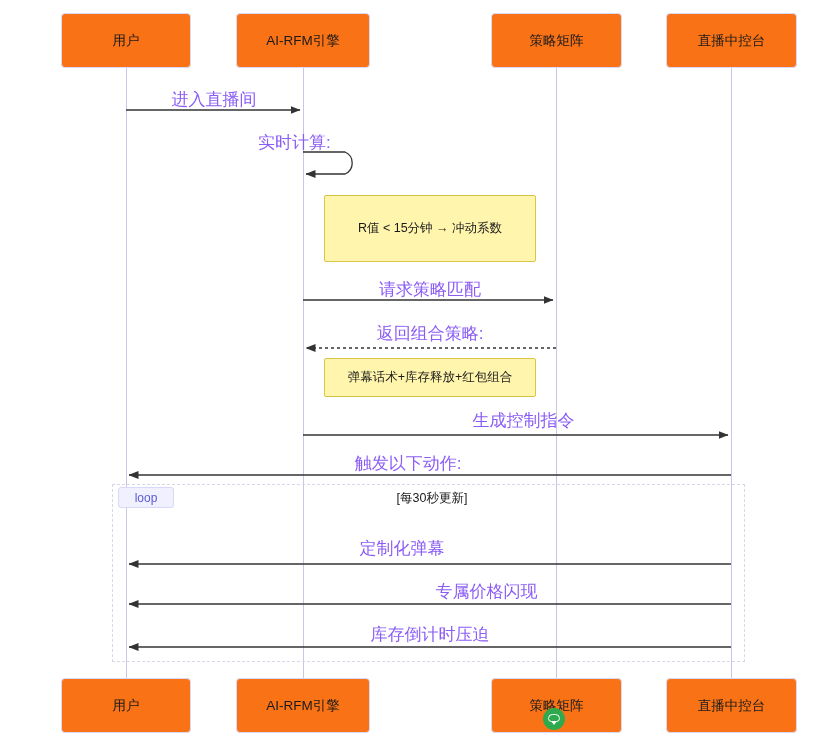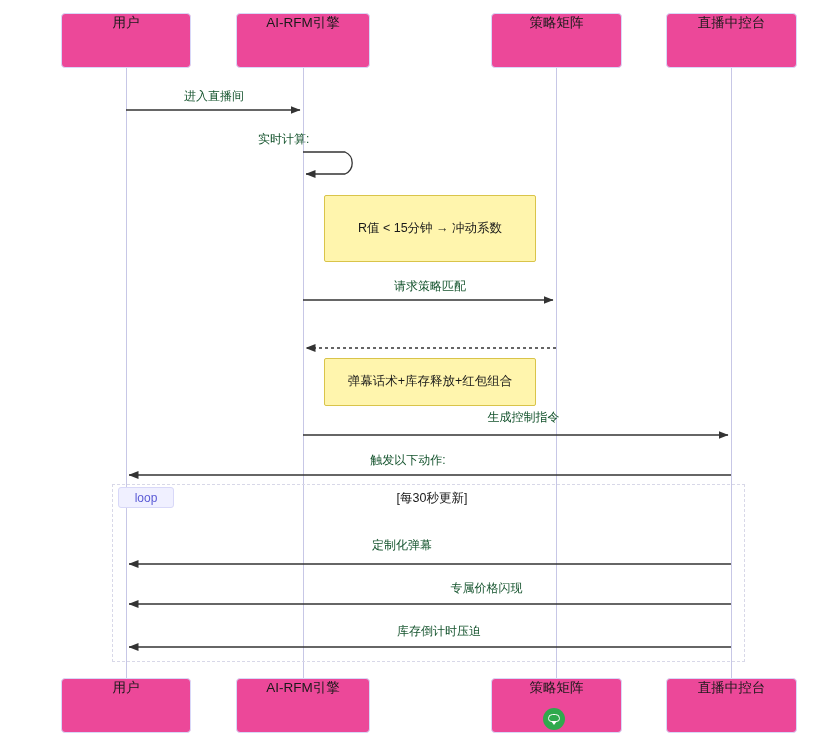--- a/index.html
+++ b/index.html
@@ -16,38 +16,38 @@
   }
   #diagram {
     position: absolute;
     left: 0; top: 0;
     width: 827px;
     height: 749px;
   }
   .actor-box {
     position: absolute;
     box-sizing: border-box;
-    background: #ec4899;
+    background: #f97316;
     border: 1px solid #d8d8f8;
     border-radius: 4px;
     display: flex;
-    align-items: flex-start;
+    align-items: center;
     justify-content: center;
     font-size: 13.5px;
     color: #1a1a1a;
   }
   .lifeline {
     position: absolute;
     width: 0;
     border-left: 1px solid #c7c7e6;
   }
   .msg-label {
     position: absolute;
-    font-size: 12px;
-    color: #14532d;
+    font-size: 17px;
+    color: #8b5cf6;
     white-space: nowrap;
     text-align: center;
   }
   .note-box {
     position: absolute;
     box-sizing: border-box;
     background: #fff5ad;
     border: 1px solid #d9c44a;
     border-radius: 2px;
     display: flex;
@@ -196,41 +196,44 @@
 
   <div class="msg-label" style="left:128px; top:88px; width:172px;">
     <span>进入直播间</span>
   </div>
   <div class="msg-label" style="left:258px; top:131px; width:110px; text-align:left;">
     <span>实时计算:</span>
   </div>
   <div class="msg-label" style="left:305px; top:278px; width:250px;">
     <span>请求策略匹配</span>
   </div>
+  <div class="msg-label" style="left:305px; top:322px; width:250px;">
+    <span>返回组合策略:</span>
+  </div>
   <div class="msg-label" style="left:305px; top:409px; width:437px;">
     <span>生成控制指令</span>
   </div>
   <div class="msg-label" style="left:128px; top:452px; width:560px;">
     <span>触发以下动作:</span>
   </div>
   <div class="msg-label" style="left:128px; top:537px; width:548px;">
     <span>定制化弹幕</span>
   </div>
   <div class="msg-label" style="left:128px; top:580px; width:717px;">
     <span>专属价格闪现</span>
   </div>
-  <div class="msg-label" style="left:128px; top:623px; width:604px;padding-left:9px;">
+  <div class="msg-label" style="left:128px; top:623px; width:604px;">
     <span>库存倒计时压迫</span>
   </div>
 
   <div class="note-box" style="left:324px; top:195px; width:212px; height:67px;">
     <div class="note-line">R值 &lt; 15分钟 → 冲动系数</div>
   </div>
 
-  <div class="note-box" style="left:324px; top:358px; width:212px; height:48px;">
+  <div class="note-box" style="left:324px; top:358px; width:212px; height:39px;">
     <div class="note-line">弹幕话术+库存释放+红包组合</div>
   </div>
 
   <div class="watermark" style="left:543px; top:708px;">
     <span class="wm-icon"></span>
   </div>
 
 </div>
 
 </body></html>

